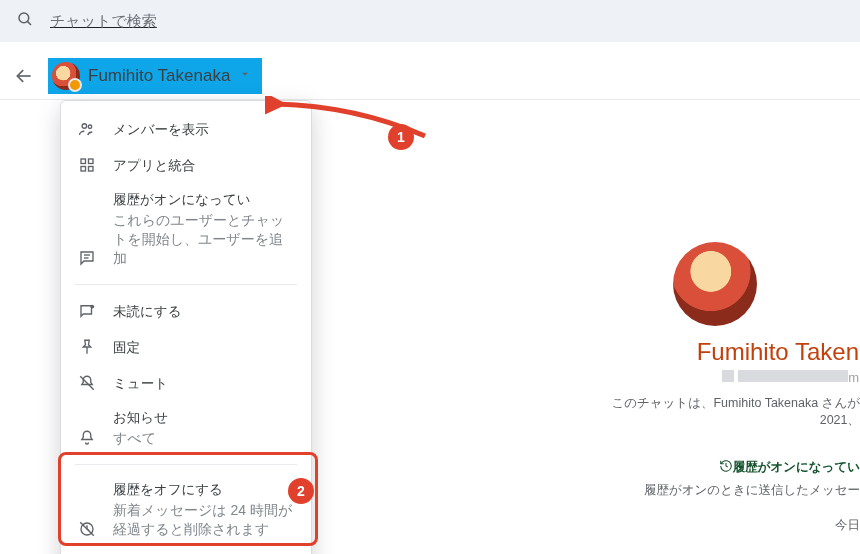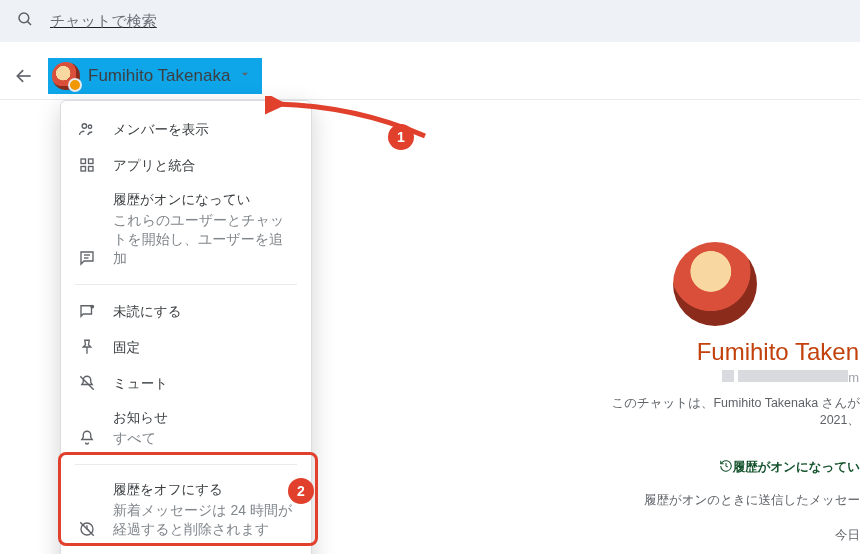--- a/index.html
+++ b/index.html
@@ -35,21 +35,21 @@
   .badge { width:26px; height:26px; border-radius:50%; background:#e1402c; color:#fff; font-weight:700; font-size:14px; display:flex; align-items:center; justify-content:center; }
   .arrow-svg { position:absolute; left:265px; top:54px; width:170px; height:60px; }
 
   
   .right-pane { position:absolute; right:0; top:200px; width:290px; text-align:center; }
   .avatar-lg { width:84px; height:84px; border-radius:50%; margin:0 auto 12px; background: radial-gradient(circle at 45% 35%, #f8d7a0 0 28%, #d94f3a 29% 55%, #8a2b1c 56% 100%); }
   .rp-name { font-size:24px; color:#c2410c; white-space:nowrap; text-align:right; padding-right:1px; }
   .rp-email { font-size:13px; color:#a0a4ab; text-align:right; letter-spacing:1px; margin-top:4px; }
   .rp-desc { font-size:12.5px; color:#5f6368; text-align:right; margin-top:10px; }
   .rp-history-row { display:flex; align-items:center; justify-content:flex-end; margin-top:30px; color:#14532d; font-size:12.5px; }
-  .rp-history-sub { text-align:right; font-size:12.5px; color:#5f6368; margin-top:16px; }
+  .rp-history-sub { text-align:right; font-size:12.5px; color:#5f6368; margin-top:6px; }
   .rp-today { text-align:right; font-size:12.5px; color:#5f6368; margin-top:18px; }
   .redact { display:inline-block; height:12px; background:#d8dadd; }
 </style>
 </head>
 <body>
 
 <div class="search-wrap">
   <span class="search-icon">
     <svg width="18" height="18" viewBox="0 0 24 24" fill="none" stroke="currentColor" stroke-width="2">
         <circle cx="10.5" cy="10.5" r="6.5"></circle>

